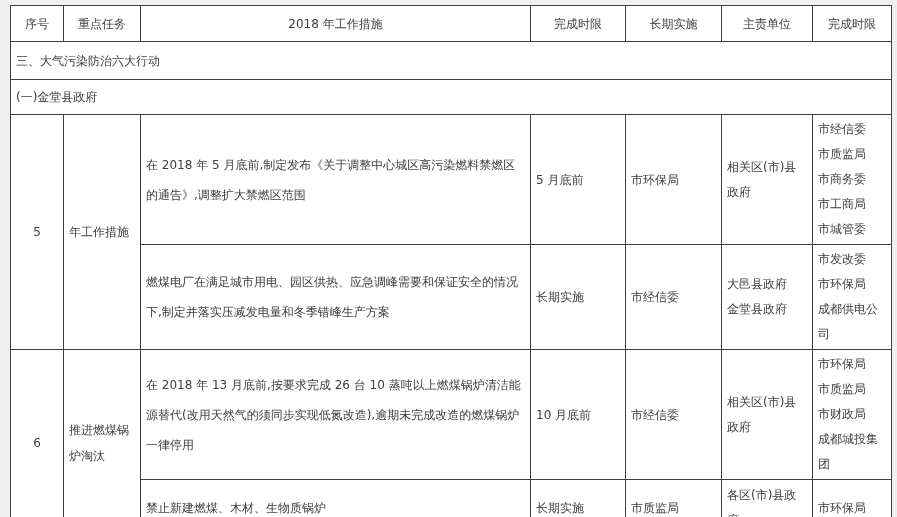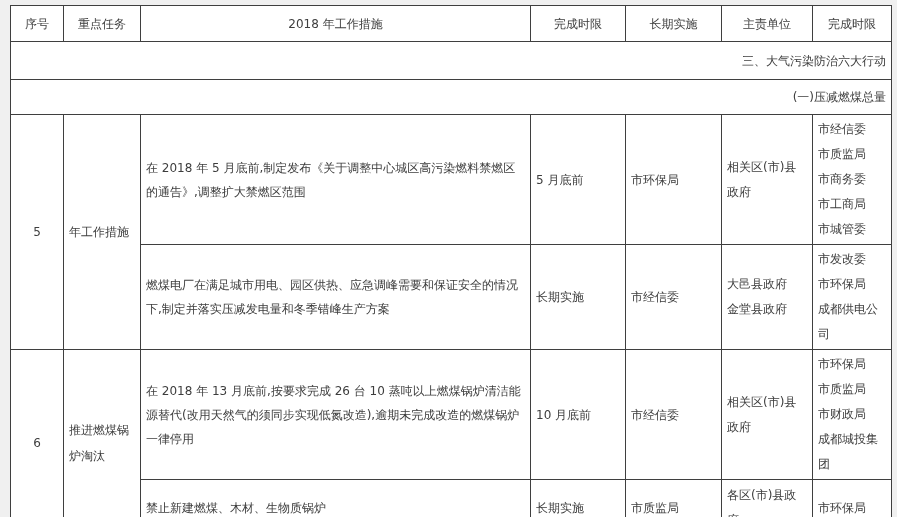--- a/index.html
+++ b/index.html
@@ -23,23 +23,23 @@
     border: 1px solid #3f3f3f;
     font-size: 12px;
     font-weight: normal;
     vertical-align: middle;
     padding: 2px 5px;
     line-height: 26px;
     white-space: pre-line;
     overflow: hidden;
   }
   .doc-table th { text-align: center; padding: 2px 2px; }
-  td.section-title { text-align: right; }
+  td.section-title { text-align: left; }
   td.num { text-align: center; }
-  td.measure { line-height: 24px; }
+  td.measure { line-height: 30px; }
   td.list { line-height: 25px; }
   tr.h36 { height: 36px; }
   tr.h38 { height: 38px; }
   tr.h35 { height: 35px; }
   tr.h125 { height: 125px; }
   tr.h90  { height: 90px; }
   tr.h57  { height: 57px; }
 </style>
 </head>
 <body>
@@ -63,21 +63,21 @@
       <th>长期实施</th>
       <th>主责单位</th>
       <th>完成时限</th>
     </tr>
   </thead>
   <tbody>
     <tr class="h38">
       <td colspan="7" class="section-title">三、大气污染防治六大行动</td>
     </tr>
     <tr class="h35">
-      <td colspan="7" class="section-title">(一)压减燃煤总量</td>
+      <td colspan="7" class="section-title">(一)金堂县政府</td>
     </tr>
 
     <tr class="h125">
       <td rowspan="2" class="num">5</td>
       <td rowspan="2">年工作措施</td>
       <td class="measure">在 2018 年 5 月底前,制定发布《关于调整中心城区高污染燃料禁燃区的通告》,调整扩大禁燃区范围</td>
       <td>5 月底前</td>
       <td>市环保局</td>
       <td class="list">相关区(市)县政府</td>
       <td class="list">市经信委

